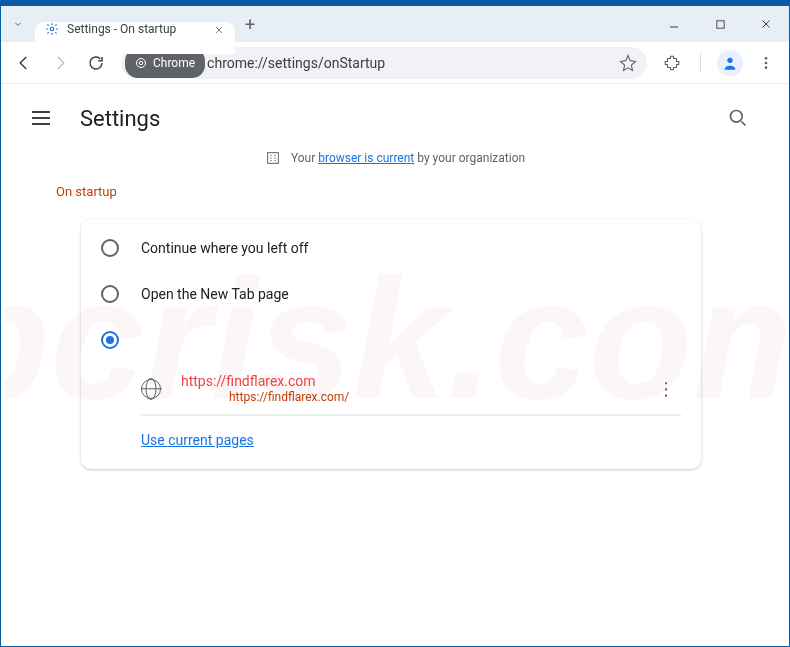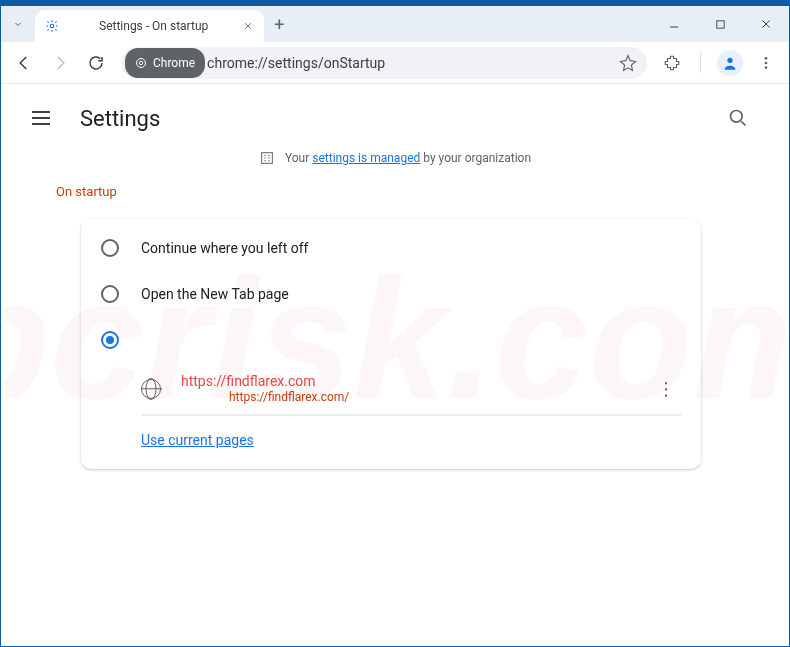--- a/index.html
+++ b/index.html
@@ -2,21 +2,21 @@
 <html><head>
 <meta charset="utf-8">
 <style>
 * { margin: 0; padding: 0; box-sizing: border-box; font-family: "Segoe UI", Roboto, Arial, sans-serif; }
 body { width: 790px; height: 647px; background: #f0f0f0; position: relative; overflow: hidden; }
 
 
 .window { width: 790px; height: 647px; background: #fff; border: 1px solid #0a5aa6; border-top-width: 6px; border-top-color:#0a5aa6; position: relative; }
 .titlebar { height: 36px; background: #e8eef6; display: flex; align-items: stretch; }
 .tab-chevron { width: 34px; display: flex; align-items: center; justify-content: center; }
-.tab { background: #fff; border-radius: 10px 10px 0 0; margin-top: 4px; height: 32px; display: flex; align-items: center; padding: 0 8px 0 10px; min-width: 200px; position: relative; gap: 32px; }
+.tab { background: #fff; border-radius: 10px 10px 0 0; margin-top: 16px; height: 32px; display: flex; padding: 0 8px 0 10px; min-width: 200px; position: relative; }
 .tab .favicon { color: #1a73e8; margin-right: 8px; font-size: 14px; }
 .tab .title { font-size: 12px; color: #3c4043; flex: 1; }
 .tab .close { width: 16px; height: 16px; display:flex;align-items:center;justify-content:center; color:#5f6368; }
 .newtab { width: 30px; display:flex; align-items:center; justify-content:center; color:#5f6368; font-size:18px; }
 .win-controls { margin-left: auto; display:flex; }
 .win-btn { width: 46px; height:36px; display:flex; align-items:center; justify-content:center; color:#3c4043; }
 
 .toolbar { height: 42px; background:#fff; display:flex; align-items:center; padding: 0 6px; gap:2px; border-bottom: 1px solid #eaecee; }
 .icon-btn { width: 34px; height: 34px; border-radius: 50%; display:flex; align-items:center; justify-content:center; color:#5f6368; }
 .icon-btn.disabled { color:#bdc1c6; }
@@ -180,21 +180,21 @@
           </svg>
       </div>
     </div>
 
     <div class="managed-row">
       <svg width="16" height="16" viewBox="0 0 24 24">
           <rect x="4" y="4" width="16" height="16" fill="none" stroke="#5f6368" stroke-width="1.5"></rect>
           <path d="M8 8h2M14 8h2M8 12h2M14 12h2M8 16h2M14 16h2" stroke="#5f6368" stroke-width="1.5"></path>
         </svg>
       <span>
-        <span>Your </span><a href="#">settings is managed</a><span> by your organization</span>
+        <span>Your </span><a href="#">browser is current</a><span> by your organization</span>
       </span>
     </div>
 
     <div class="content">
       <div class="section-title">On startup</div>
 
       <div class="card">
         <div class="option-row">
           <span class="radio"></span>
           <span>Continue where you left off</span>

